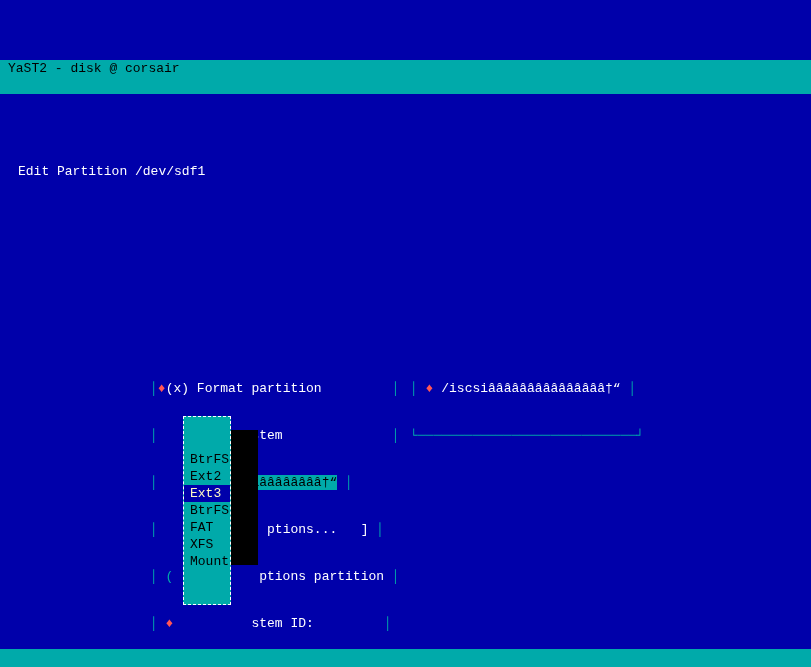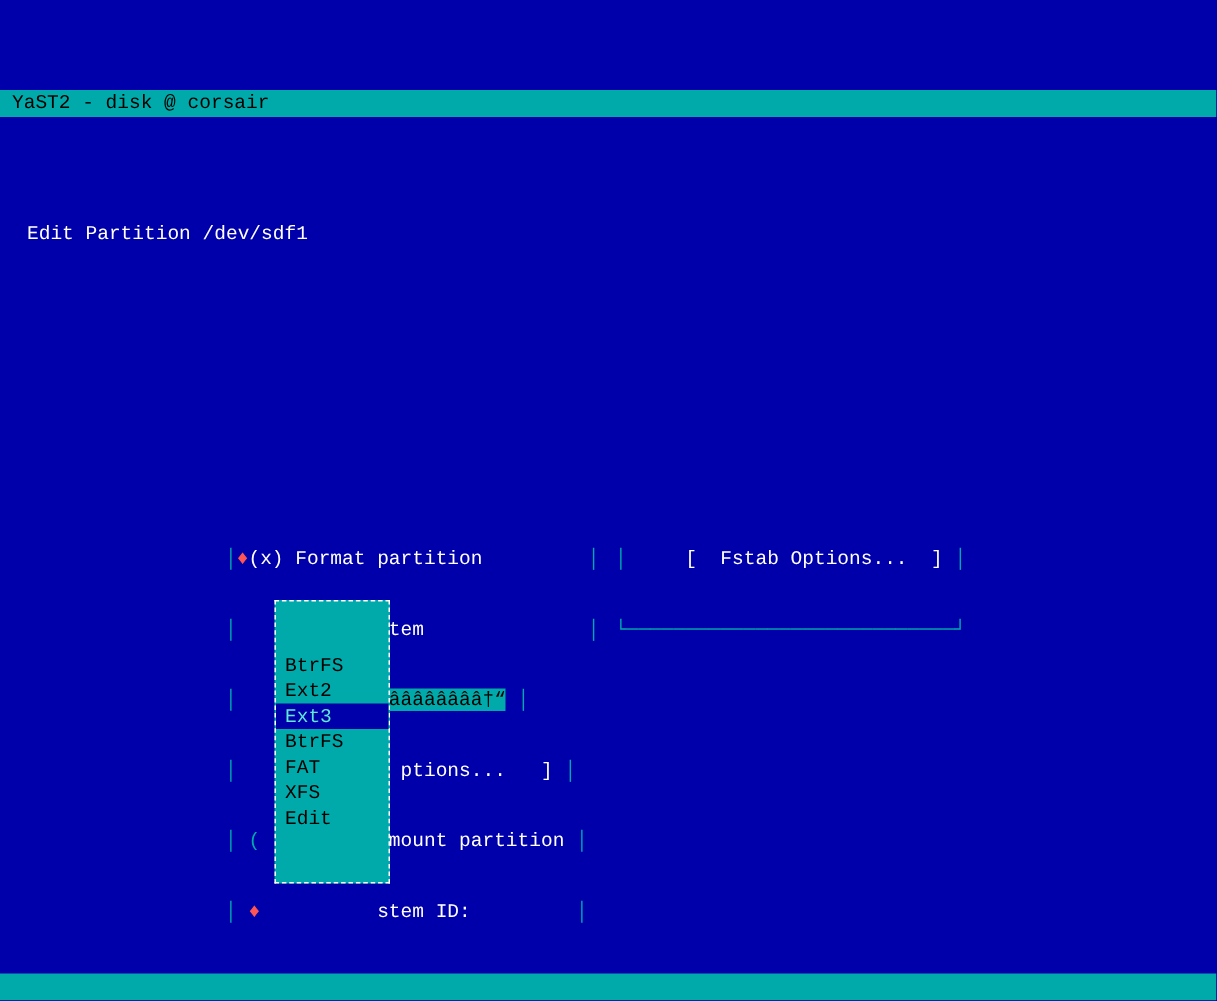--- a/index.html
+++ b/index.html
@@ -11,21 +11,21 @@
       width: 811px;
       height: 667px;
       overflow: hidden;
       position: relative;
       white-space: pre;
     }
     .title-bar {
       background: #00aaaa;
       color: #000000;
       padding: 2px 8px;
-      height: 18px;
+      height: 34px;
       line-height: 14px;
     }
     .main-area {
       position: relative;
       height: 610px;
     }
     .page-title {
       color: #ffffff;
       padding: 10px 12px 0 18px;
     }
@@ -47,21 +47,21 @@
     .dropdown-shadow {
       position: absolute;
       background: #000000;
     }
     .dd-item {
       padding: 0 6px 0 6px;
       cursor: pointer;
     }
     .dd-item.selected {
       background: #0000aa;
-      color: #5eead4;
+      color: #fef9c3;
     }
     .fkeys {
       position: absolute;
       bottom: 0;
       left: 0;
       right: 0;
       height: 18px;
       background: #00aaaa;
       color: #000000;
       line-height: 18px;
@@ -76,39 +76,39 @@
 
 <div class="main-area">
   <div class="page-title">Edit Partition /dev/sdf1</div>
 
   
   <div class="group-box" style="top:226px; left:150px;">
     <div class="row"><span>│</span><span class="diamond-red">♦</span><span class="white">(x) Format partition</span><span>         │</span></div>
     <div class="row"><span>│     </span><span class="white">File System</span><span>              │</span></div>
     <div class="row"><span>│     </span><span class="white" style="background:#00aaaa;color:#000000;">ââââââââââââââââ†“</span><span> │</span></div>
     <div class="row"><span>│     [        </span><span class="white">ptions...   ]</span><span> │</span></div>
-    <div class="row"><span>│ ( )         </span><span class="white">mount partition</span><span> │</span></div>
+    <div class="row"><span>│ ( )         </span><span class="white">ptions partition</span><span> │</span></div>
     <div class="row"><span>│ </span><span class="diamond-red">♦</span><span>          </span><span class="white">stem ID:</span><span>         │</span></div>
     
     
     
   </div>
 
   
   <div class="group-box" style="top:226px; left:410px;">
-    <div class="row"><span>│     </span><span class="white">[  Fstab Options...  ]</span><span> │</span></div>
+    <div class="row"><span>│ </span><span class="diamond-red">♦</span><span> </span><span class="white">/iscsiâââââââââââââââ†“</span><span> │</span></div>
     <div class="row"><span>└────────────────────────────┘</span></div>
   </div>
 
   
   <div class="dropdown-shadow" style="top:306px; left:192px; width:66px; height:135px;"></div>
 
   
-  <div class="dropdown" style="top:292px; left:183px; width:77px;">
-    <div id="dropdown-list"><div class="dd-item">BtrFS</div><div class="dd-item">Ext2</div><div class="dd-item selected">Ext3</div><div class="dd-item">BtrFS</div><div class="dd-item">FAT</div><div class="dd-item">XFS</div><div class="dd-item">Edit</div></div>
+  <div class="dropdown" style="top:292px; left:183px; width:48px;">
+    <div id="dropdown-list"><div class="dd-item">BtrFS</div><div class="dd-item">Ext2</div><div class="dd-item selected">Ext3</div><div class="dd-item">BtrFS</div><div class="dd-item">FAT</div><div class="dd-item">XFS</div><div class="dd-item">Mount</div></div>
   </div>
 
   
   
 </div>
 
 
 <div class="fkeys">
   
 </div>

